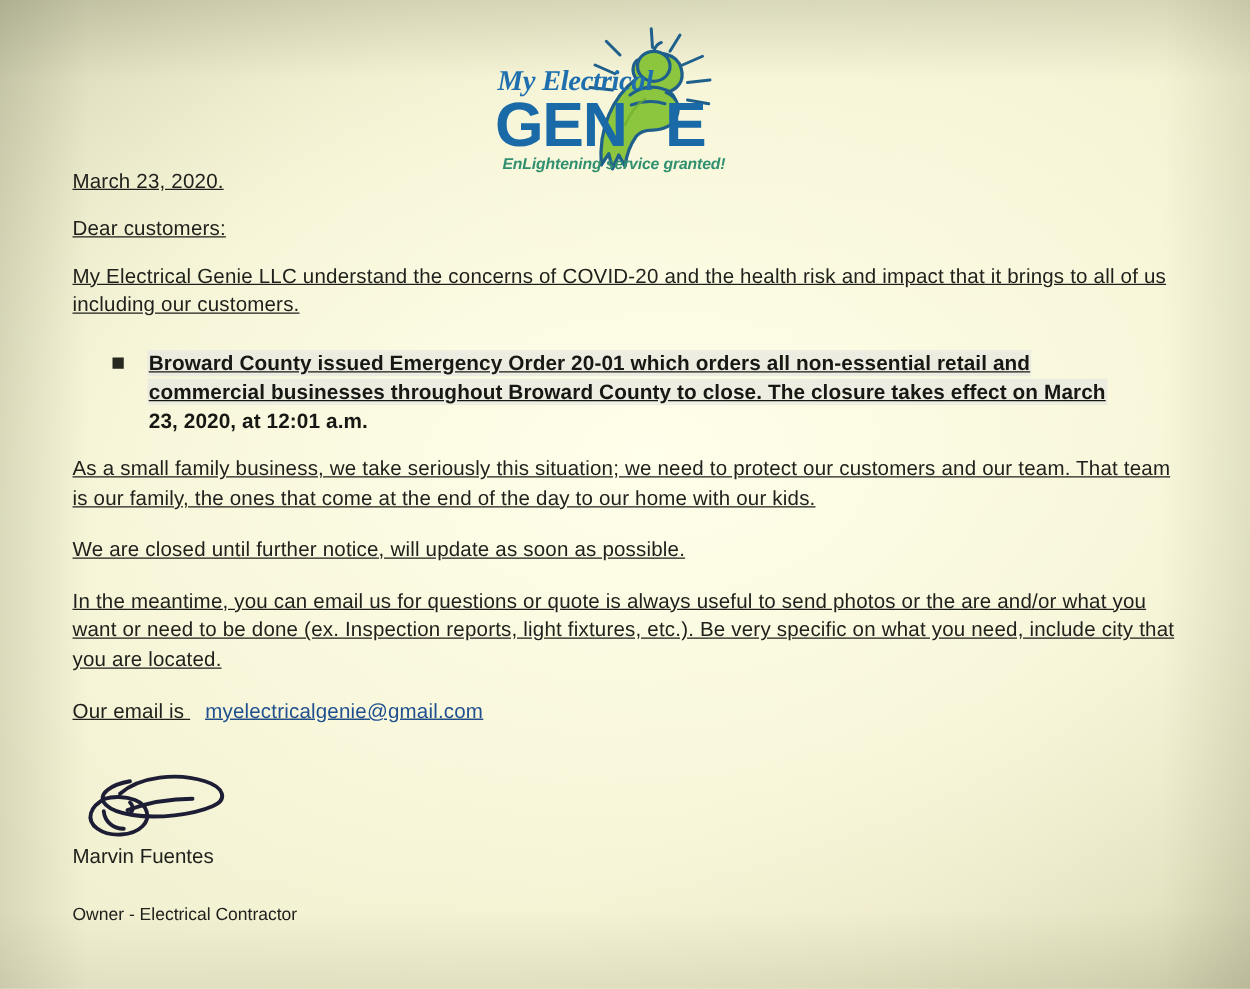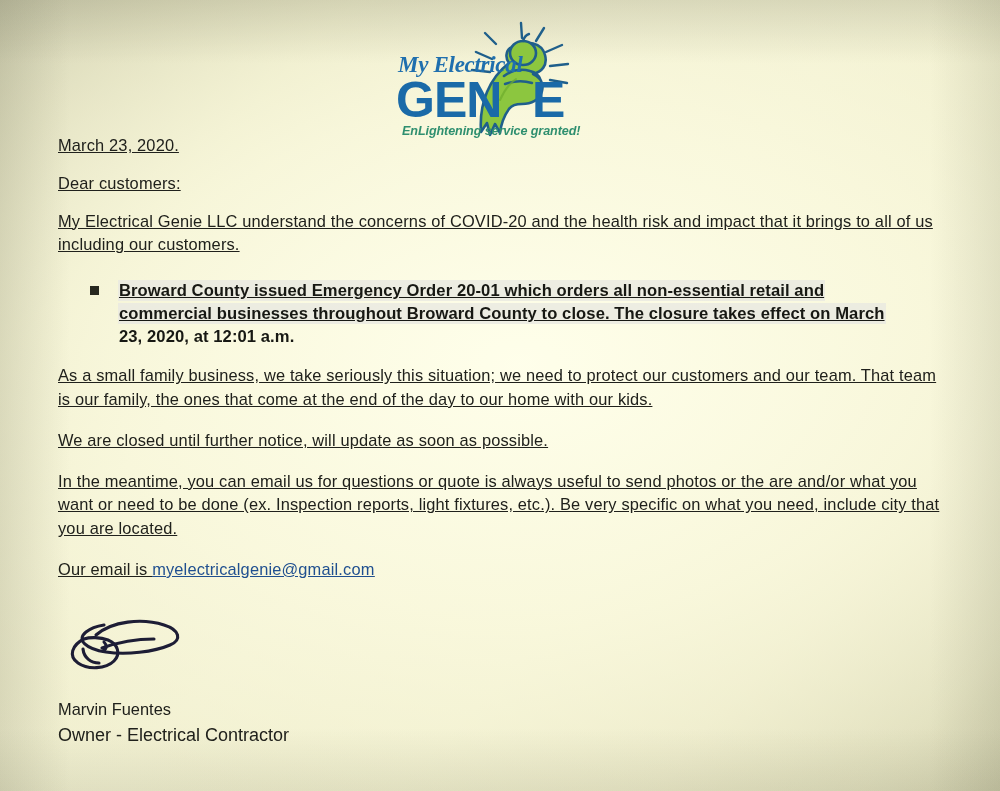--- a/index.html
+++ b/index.html
@@ -113,39 +113,40 @@
   }
   .callout-text .hl {
     background: rgba(232,232,225,0.80);
     box-shadow: 0 0 0 1px rgba(232,232,225,0.80);
     text-decoration: underline;
   }
 
   .email-link {
     color: #1f4f8f;
     text-decoration: underline;
+    margin-left: 12px;
   }
 
   
   .sig-block {
     position: absolute;
     left: 58px;
     top: 612px;
     width: 420px;
   }
   .sig-svg { display: block; margin-left: 2px; }
   .sig-name {
-    margin-top: 24px;
+    margin-top: 0;
     font-size: 16.4px;
     line-height: 22px;
     color: #20211c;
   }
   .sig-title {
-    margin-top: 4px;
-    font-size: 18px;
+    margin-top: 24px;
+    font-size: 14px;
     line-height: 22px;
     color: #20211c;
   }
 </style>
 </head>
 <body>
 
 <div id="page">
 
   <div id="content">

